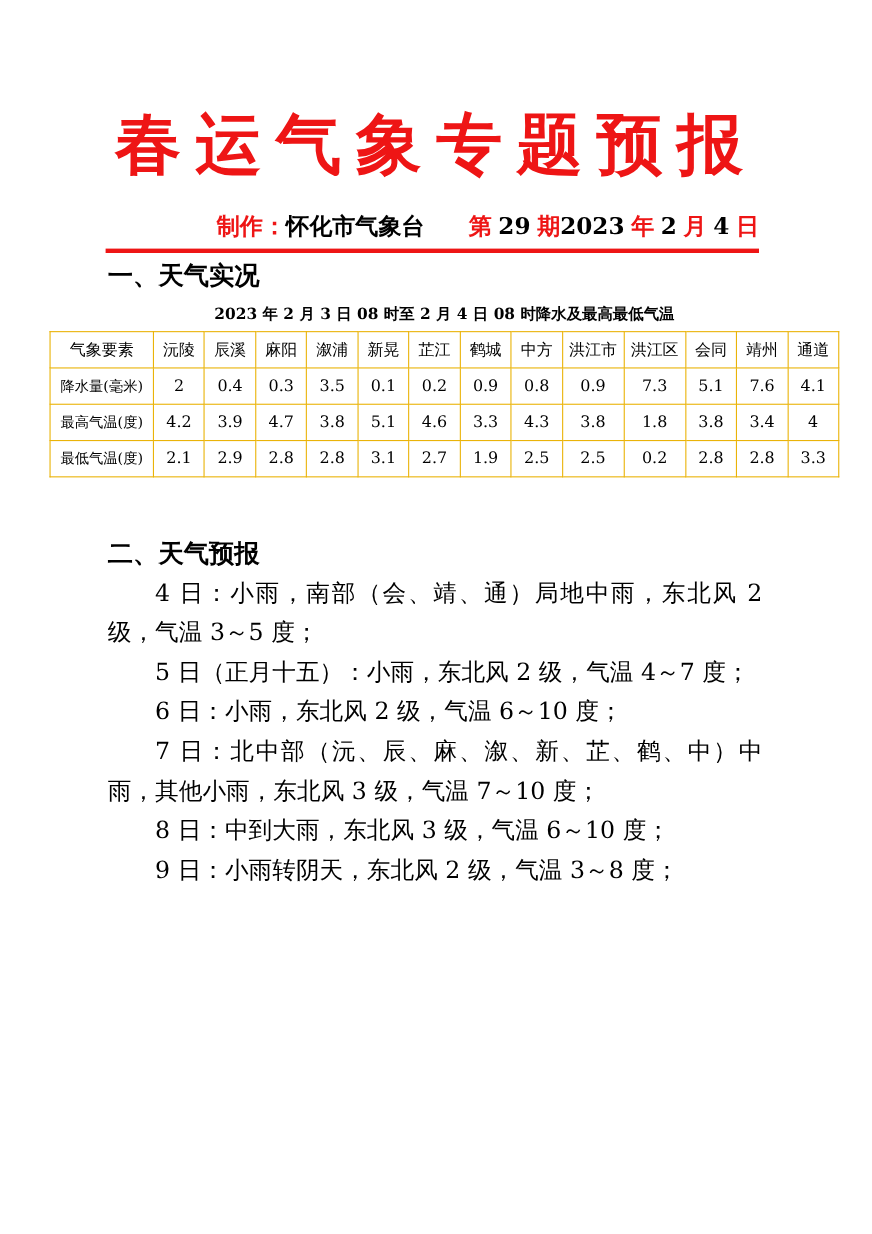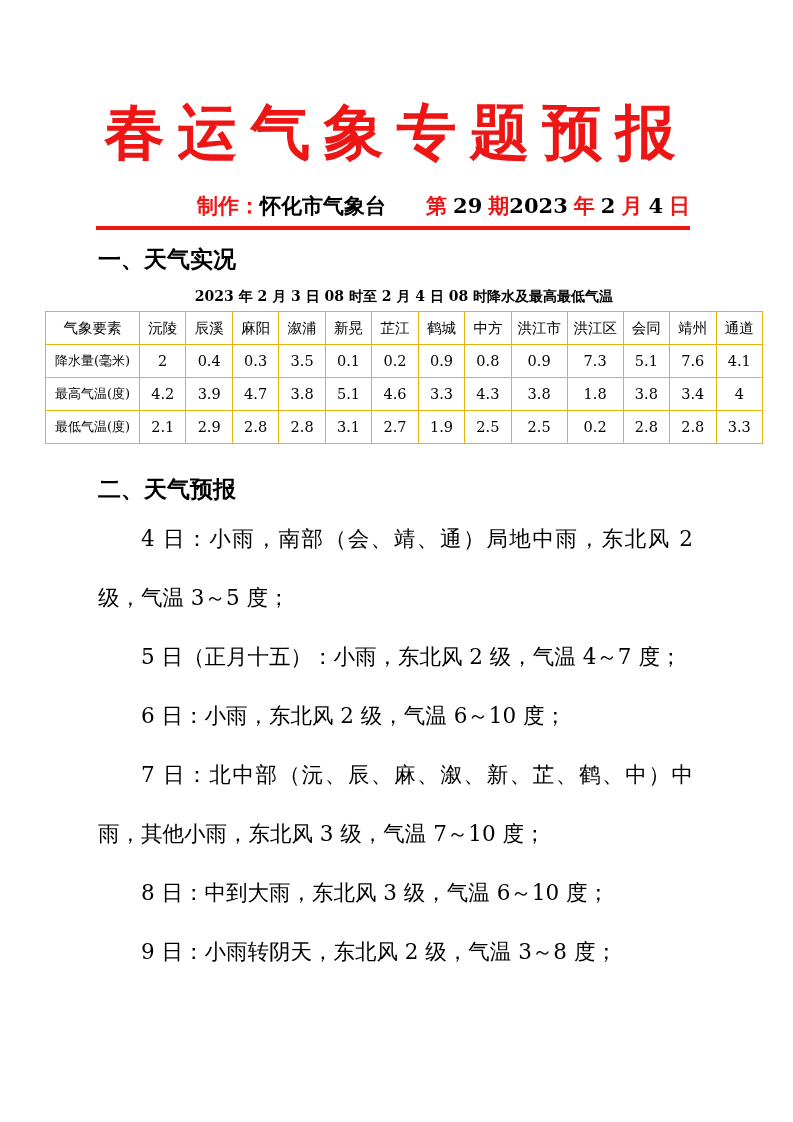--- a/index.html
+++ b/index.html
@@ -45,22 +45,22 @@
     background: var(--accent);
   }
 
   
   .section-heading {
     margin-left: 98px;
     font-size: 23px;
     font-weight: bold;
     line-height: 30px;
   }
-  .h1-sec { margin-top: 16px; font-family: Liberation Mono, monospace; }
-  .h2-sec { margin-top: 32px; font-family: Liberation Mono, monospace; }
+  .h1-sec { margin-top: 6px; }
+  .h2-sec { margin-top: 55px; }
 
   .table-caption {
     margin-top: 9px;
     width: 718px;
     margin-left: 45px;
     text-align: center;
     font-size: 14px;
     font-weight: bold;
     line-height: 22px;
   }
@@ -91,21 +91,21 @@
   
   .body-par {
     margin: 0 100px 0 98px;
     font-size: 21.5px;
     line-height: 41px;
     text-indent: 2em;
     text-align: justify;
   }
   .intro-par { margin-top: 10px; }
   .forecast-list { margin-top: 3px; }
-  .forecast-list .body-par { line-height: 59px; }
+  .forecast-list .body-par { line-height: 36px; }
 </style>
 </head>
 <body>
 
 <div class="page">
 
   <div class="doc-title">春运气象专题预报</div>
 
   <div class="meta">
     <span>

